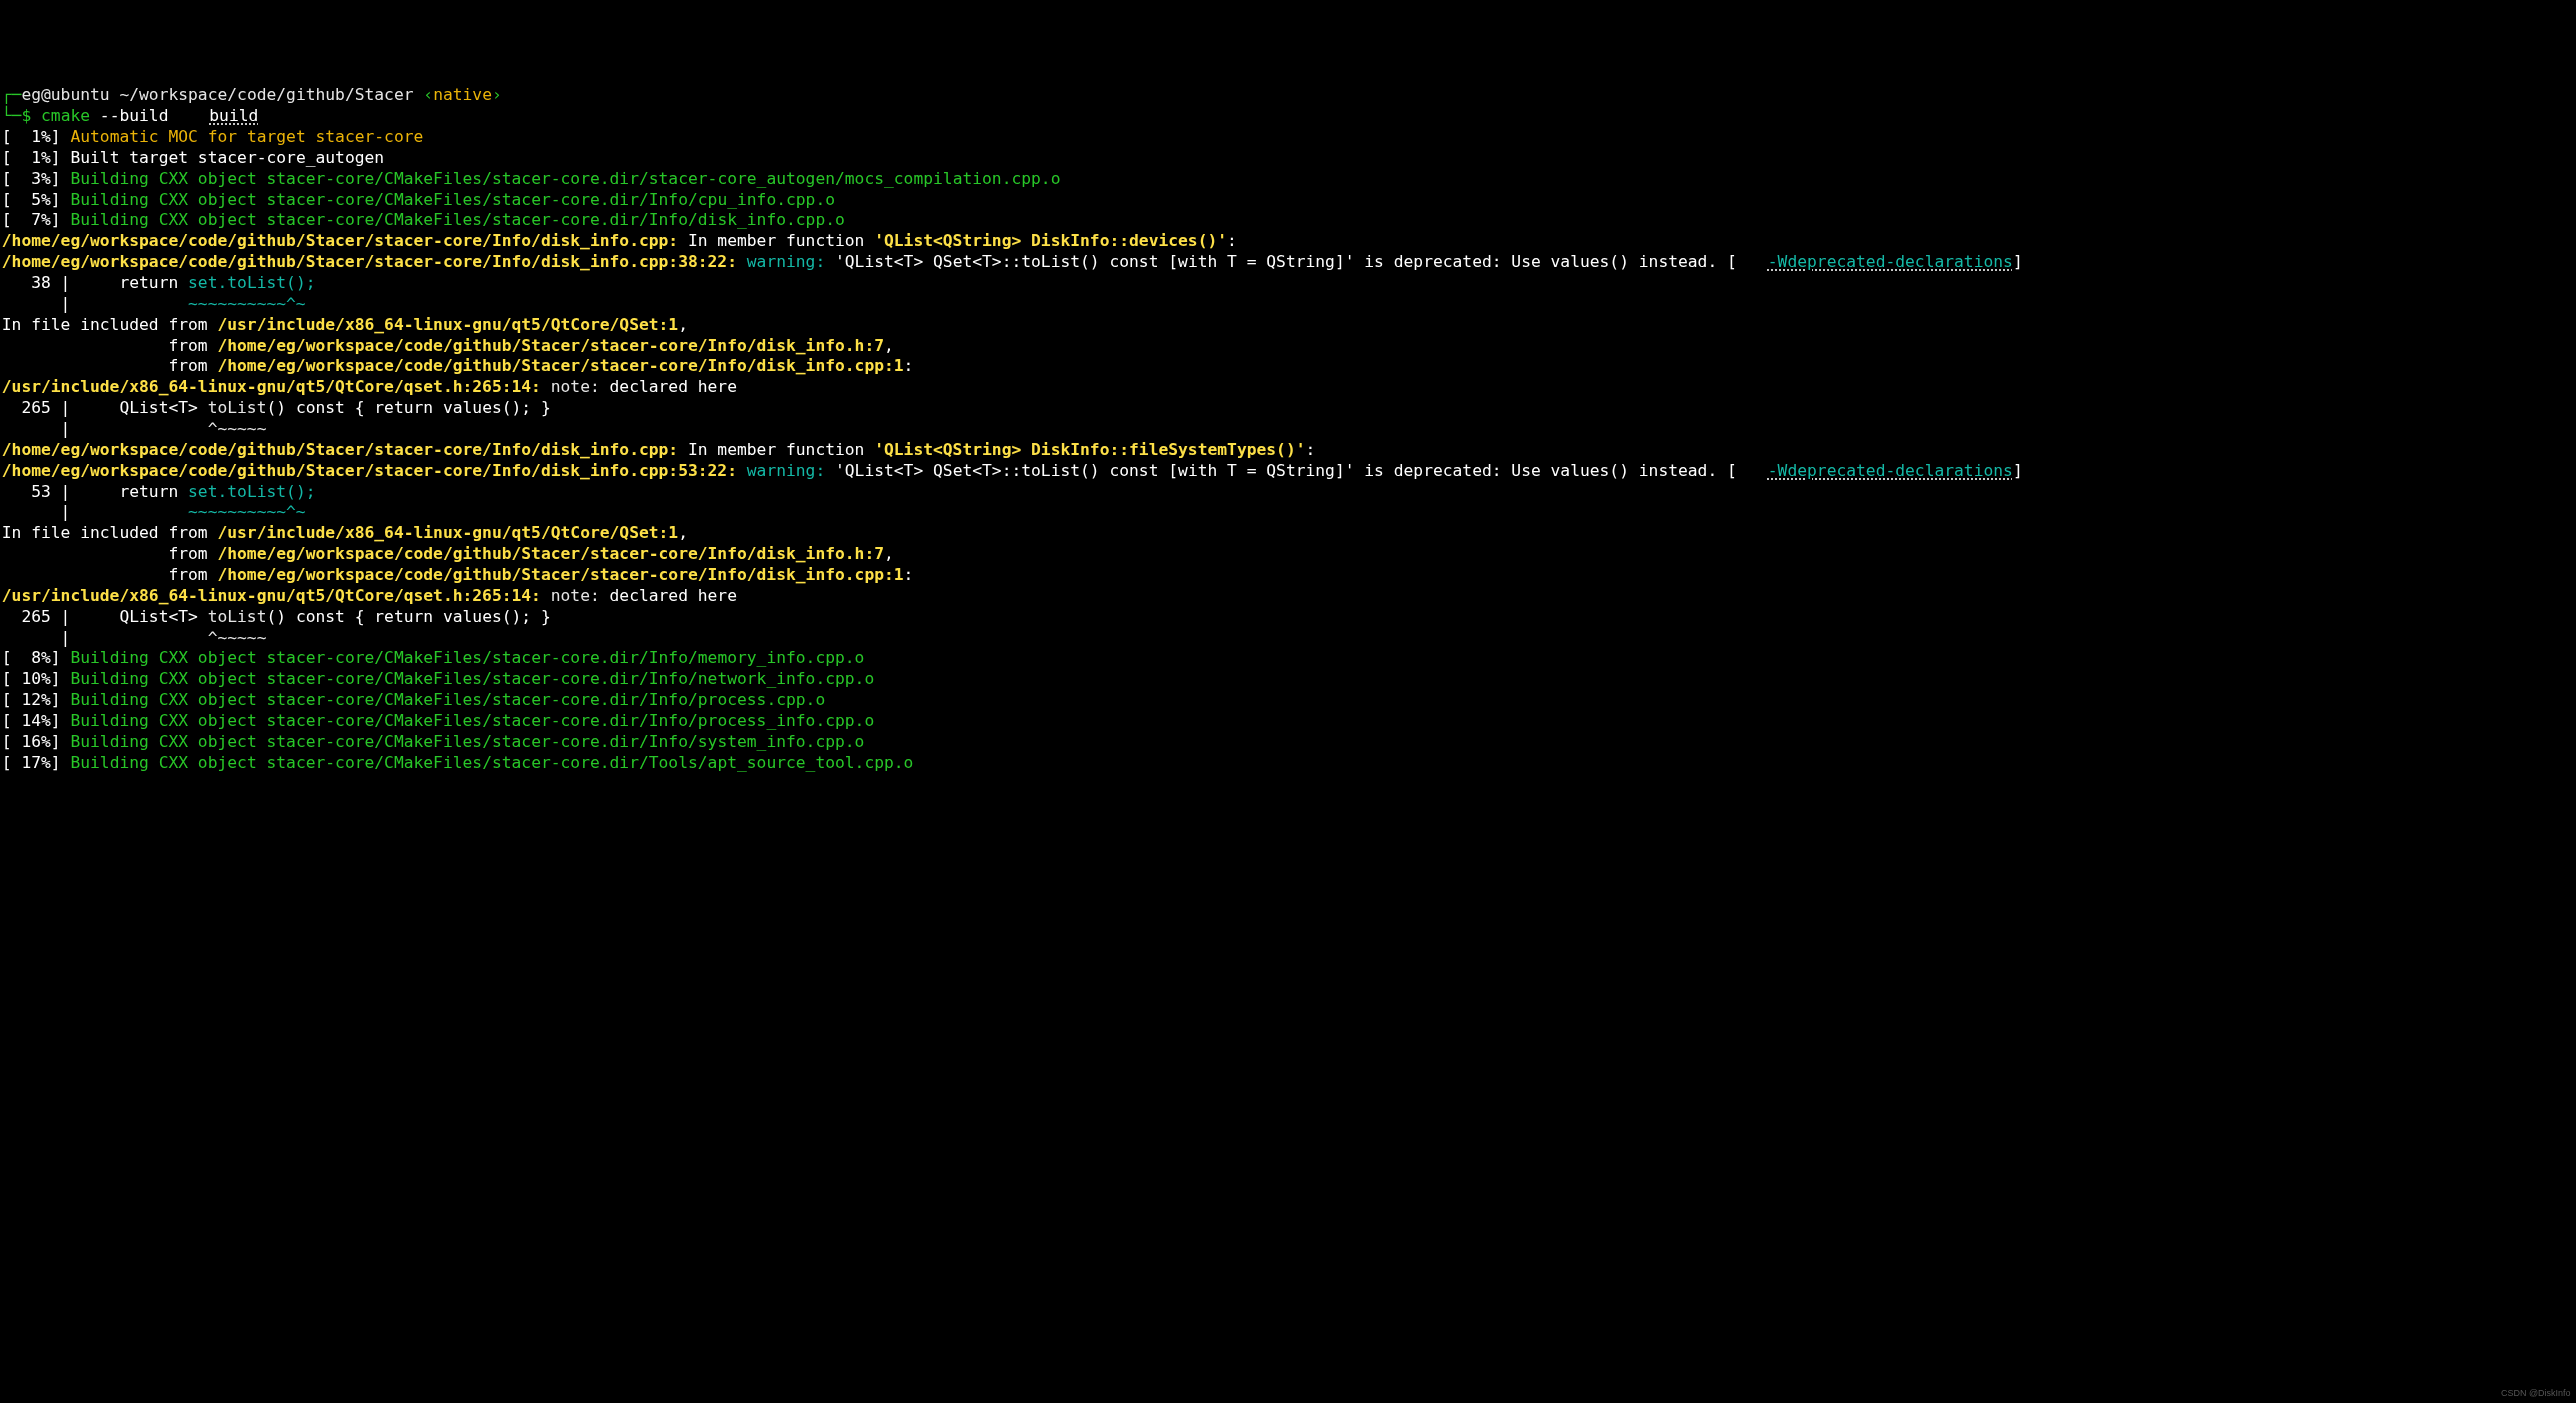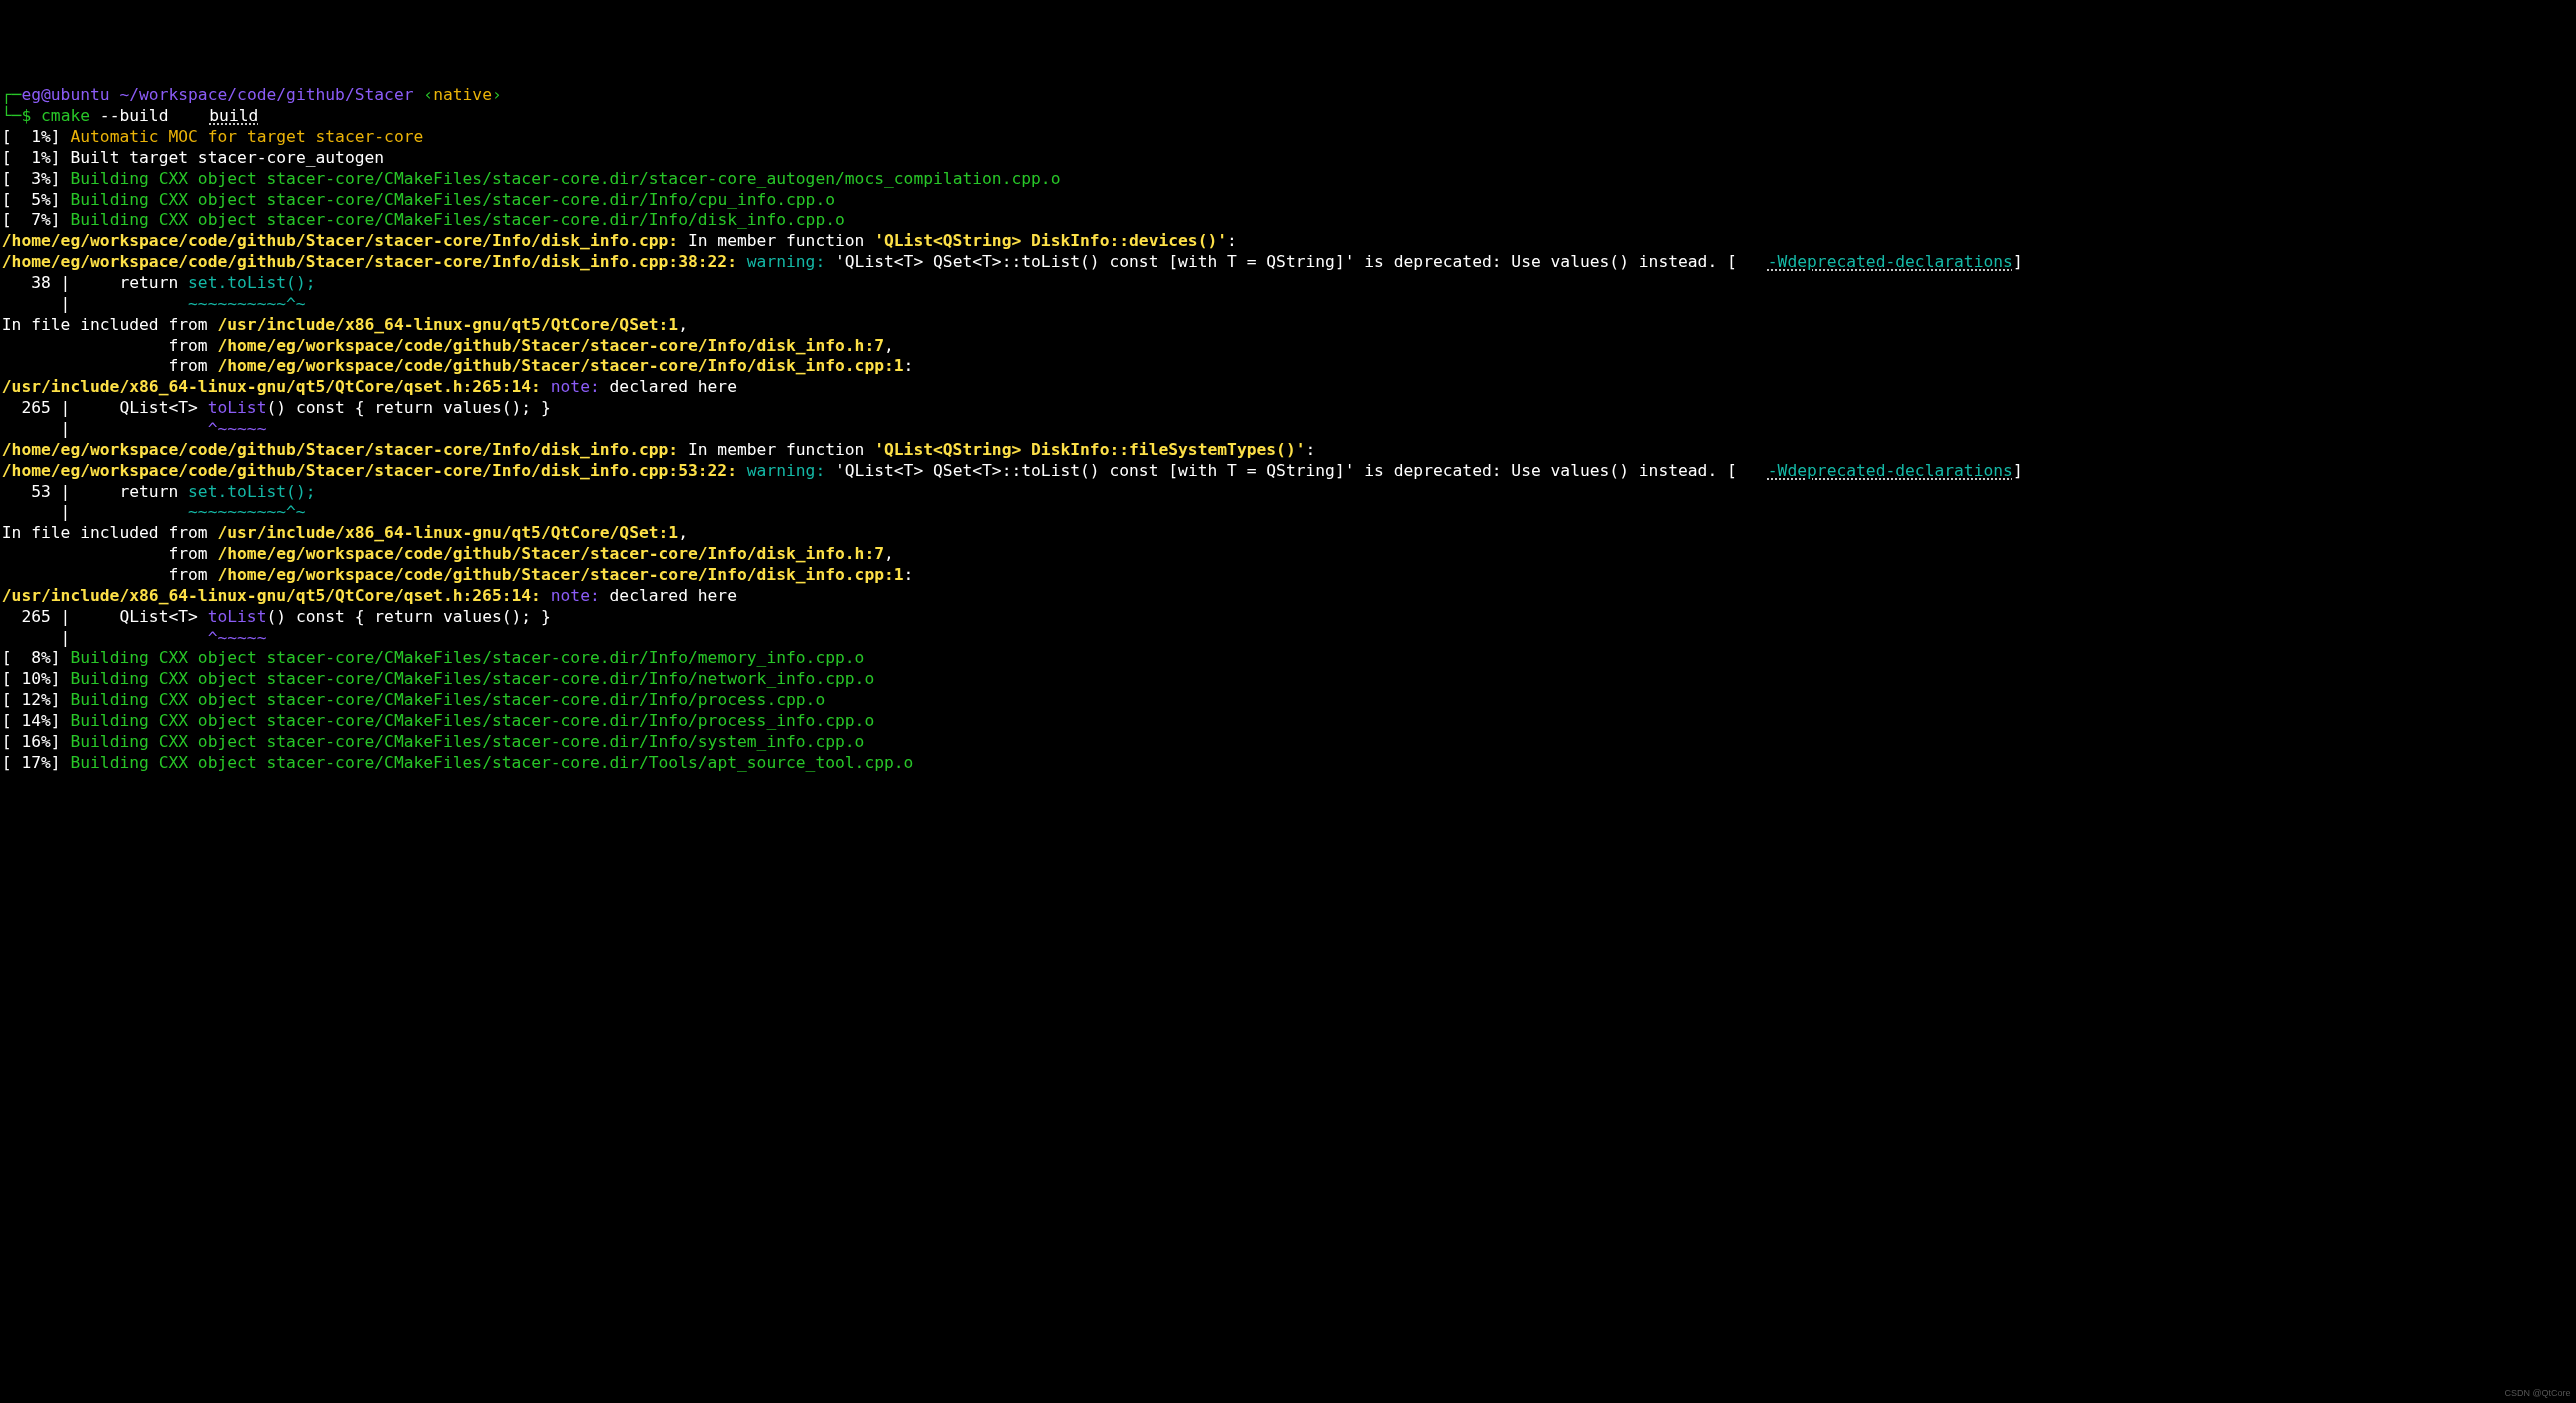--- a/index.html
+++ b/index.html
@@ -7,21 +7,21 @@
     background: #000;
     font-family: "Menlo", "Consolas", "DejaVu Sans Mono", monospace;
     font-size: 16.3px;
     line-height: 1.28;
     color: #fff;
     white-space: pre;
     padding: 1.8px 0 0 1.8px;
     overflow-x: auto;
   }
   .g  { color: #28c628; }   
-  .c  { color: #8b5cf6; }   
+  .c  { color: #e5e5e5; }   
   .m  { color: #14b8a6; }   
   .bl { color: #eab308; }   
   .w  { color: #ffffff; }
   .b  { color: #fde047; font-weight: bold; }
   .u  { text-decoration: underline dotted #f5f5f5; text-underline-offset: 2.7px; margin-left: 31px; }
   .watermark {
     position: fixed;
     right: 5.4px;
     bottom: 3.6px;
     font-size: 9px;
@@ -30,17 +30,17 @@
     white-space: normal;
   }
 </style>
 </head>
 <body>
 
 
 
 <div id="term"><div><span class="g">┌─</span><span class="c">eg@ubuntu</span> <span class="c">~/workspace/code/github/Stacer</span> <span class="g">‹</span><span class="bl">native</span><span class="g">›</span></div><div><span class="g">└─</span><span class="g">$</span> <span class="g">cmake</span> <span class="w">--build</span> <span class="w u">build</span></div><div><span class="w">[</span><span class="w">  1%</span><span class="w">] </span><span class="bl">Automatic MOC for target stacer-core</span></div><div><span class="w">[</span><span class="w">  1%</span><span class="w">] </span><span class="w">Built target stacer-core_autogen</span></div><div><span class="w">[</span><span class="w">  3%</span><span class="w">] </span><span class="g">Building CXX object stacer-core/CMakeFiles/stacer-core.dir/stacer-core_autogen/mocs_compilation.cpp.o</span></div><div><span class="w">[</span><span class="w">  5%</span><span class="w">] </span><span class="g">Building CXX object stacer-core/CMakeFiles/stacer-core.dir/Info/cpu_info.cpp.o</span></div><div><span class="w">[</span><span class="w">  7%</span><span class="w">] </span><span class="g">Building CXX object stacer-core/CMakeFiles/stacer-core.dir/Info/disk_info.cpp.o</span></div><div><span class="b">/home/eg/workspace/code/github/Stacer/stacer-core/Info/disk_info.cpp:</span><span class="w"> In member function </span><span class="b">'QList&lt;QString&gt; DiskInfo::devices()'</span><span class="w">:</span></div><div><span class="b">/home/eg/workspace/code/github/Stacer/stacer-core/Info/disk_info.cpp:38:22:</span><span class="m"> warning: </span><span class="w">'QList&lt;T&gt; QSet&lt;T&gt;::toList() const [with T = QString]'</span><span class="w"> is deprecated: Use values() instead. [</span><span class="m u">-Wdeprecated-declarations</span><span class="w">]</span></div><div><span class="w">   38 |</span><span class="w">     return </span><span class="m">set.toList();</span></div><div><span class="w">      |</span><span class="m">            ~~~~~~~~~~^~</span></div><div><span class="w">In file included from </span><span class="b">/usr/include/x86_64-linux-gnu/qt5/QtCore/QSet:1</span><span class="w">,</span></div><div><span class="w">                 from </span><span class="b">/home/eg/workspace/code/github/Stacer/stacer-core/Info/disk_info.h:7</span><span class="w">,</span></div><div><span class="w">                 from </span><span class="b">/home/eg/workspace/code/github/Stacer/stacer-core/Info/disk_info.cpp:1</span><span class="w">:</span></div><div><span class="b">/usr/include/x86_64-linux-gnu/qt5/QtCore/qset.h:265:14:</span><span class="c"> note: </span><span class="w">declared here</span></div><div><span class="w">  265 |</span><span class="w">     QList&lt;T&gt; </span><span class="c">toList</span><span class="w">() const { return values(); }</span></div><div><span class="w">      |</span><span class="c">              ^~~~~~</span></div><div><span class="b">/home/eg/workspace/code/github/Stacer/stacer-core/Info/disk_info.cpp:</span><span class="w"> In member function </span><span class="b">'QList&lt;QString&gt; DiskInfo::fileSystemTypes()'</span><span class="w">:</span></div><div><span class="b">/home/eg/workspace/code/github/Stacer/stacer-core/Info/disk_info.cpp:53:22:</span><span class="m"> warning: </span><span class="w">'QList&lt;T&gt; QSet&lt;T&gt;::toList() const [with T = QString]'</span><span class="w"> is deprecated: Use values() instead. [</span><span class="m u">-Wdeprecated-declarations</span><span class="w">]</span></div><div><span class="w">   53 |</span><span class="w">     return </span><span class="m">set.toList();</span></div><div><span class="w">      |</span><span class="m">            ~~~~~~~~~~^~</span></div><div><span class="w">In file included from </span><span class="b">/usr/include/x86_64-linux-gnu/qt5/QtCore/QSet:1</span><span class="w">,</span></div><div><span class="w">                 from </span><span class="b">/home/eg/workspace/code/github/Stacer/stacer-core/Info/disk_info.h:7</span><span class="w">,</span></div><div><span class="w">                 from </span><span class="b">/home/eg/workspace/code/github/Stacer/stacer-core/Info/disk_info.cpp:1</span><span class="w">:</span></div><div><span class="b">/usr/include/x86_64-linux-gnu/qt5/QtCore/qset.h:265:14:</span><span class="c"> note: </span><span class="w">declared here</span></div><div><span class="w">  265 |</span><span class="w">     QList&lt;T&gt; </span><span class="c">toList</span><span class="w">() const { return values(); }</span></div><div><span class="w">      |</span><span class="c">              ^~~~~~</span></div><div><span class="w">[</span><span class="w">  8%</span><span class="w">] </span><span class="g">Building CXX object stacer-core/CMakeFiles/stacer-core.dir/Info/memory_info.cpp.o</span></div><div><span class="w">[</span><span class="w"> 10%</span><span class="w">] </span><span class="g">Building CXX object stacer-core/CMakeFiles/stacer-core.dir/Info/network_info.cpp.o</span></div><div><span class="w">[</span><span class="w"> 12%</span><span class="w">] </span><span class="g">Building CXX object stacer-core/CMakeFiles/stacer-core.dir/Info/process.cpp.o</span></div><div><span class="w">[</span><span class="w"> 14%</span><span class="w">] </span><span class="g">Building CXX object stacer-core/CMakeFiles/stacer-core.dir/Info/process_info.cpp.o</span></div><div><span class="w">[</span><span class="w"> 16%</span><span class="w">] </span><span class="g">Building CXX object stacer-core/CMakeFiles/stacer-core.dir/Info/system_info.cpp.o</span></div><div><span class="w">[</span><span class="w"> 17%</span><span class="w">] </span><span class="g">Building CXX object stacer-core/CMakeFiles/stacer-core.dir/Tools/apt_source_tool.cpp.o</span></div></div>
 
-<div class="watermark">CSDN @QtCore</div>
+<div class="watermark">CSDN @DiskInfo</div>
 
 
 
 
 
 </body></html>

